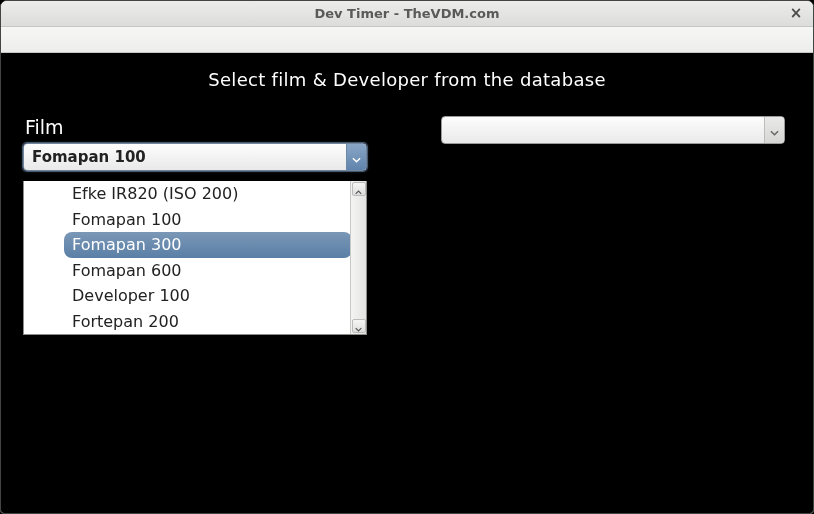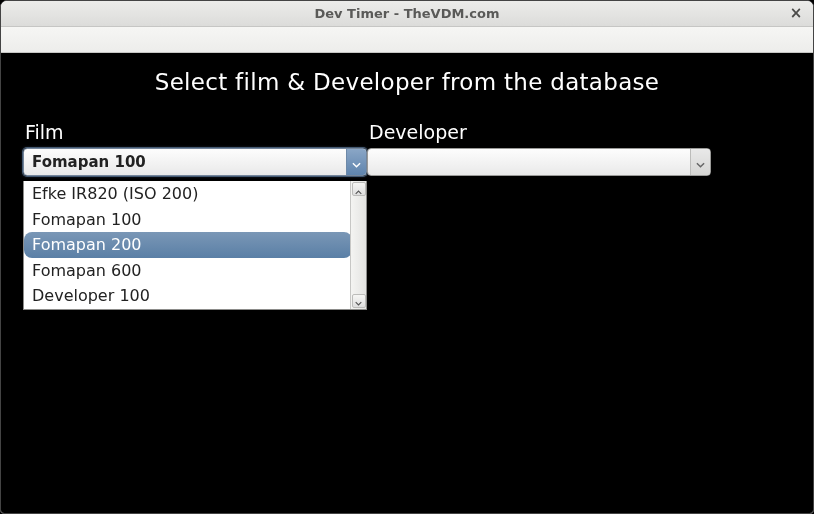--- a/index.html
+++ b/index.html
@@ -51,29 +51,30 @@
   .content {
     flex: 1;
     background: #000;
     color: #fff;
     padding: 14px 22px 20px 22px;
     position: relative;
   }
 
   .headline {
     text-align: center;
-    font-size: 23px;
+    font-size: 18px;
     font-weight: 400;
     letter-spacing: 0.3px;
     margin-top: 2px;
     margin-bottom: 26px;
   }
 
   .cols {
     display: flex;
+    gap: 74px;
     align-items: flex-start;
   }
   .col { display: flex; flex-direction: column; }
   .col-film { width: 344px; }
   .col-dev  { width: 344px; }
 
   .col-label {
     font-size: 19px;
     color: #fff;
     margin-bottom: 5px;
@@ -111,20 +112,21 @@
   .dropdown {
     position: absolute;
     left: 22px;
     top: 128px;
     width: 344px;
     background: #fff;
     border: 1px solid #8c8c8a;
     border-top: none;
     display: flex;
     box-shadow: 0 2px 3px rgba(0,0,0,0.25);
+    padding-left: 40px;
   }
   .dropdown .listwrap { flex: 1; }
   .dropdown .option {
     height: 25.5px;
     padding: 0 8px;
     display: flex; align-items: center;
     color: #222; font-size: 16px;
     cursor: pointer;
   }
   .dropdown .option.selected {
@@ -183,21 +185,20 @@
             <span>
               <svg viewBox="0 0 10 6">
                   <path d="M1 1 L5 5 L9 1" fill="none" stroke="#fff" stroke-width="1.6"></path>
                 </svg>
             </span>
           </div>
         </div>
       </div>
 
       <div class="col col-dev">
-        <div class="col-label">Developer</div>
         <div class="combo noglow">
           <div class="combo-text"></div>
           <div class="combo-btn">
             <span>
               <svg viewBox="0 0 10 6">
                   <path d="M1 1 L5 5 L9 1" fill="none" stroke="#666" stroke-width="1.6"></path>
                 </svg>
             </span>
           </div>
         </div>
@@ -207,27 +208,30 @@
 
     <div class="dropdown">
       <div class="listwrap">
         <div class="option">
             <span>Efke IR820 (ISO 200)</span>
           </div>
         <div class="option">
             <span>Fomapan 100</span>
           </div>
         <div class="option selected">
-            <span>Fomapan 200</span>
+            <span>Fomapan 300</span>
           </div>
         <div class="option">
             <span>Fomapan 600</span>
           </div>
         <div class="option">
             <span>Developer 100</span>
+          </div>
+        <div class="option">
+            <span>Fortepan 200</span>
           </div>
       </div>
       <div class="scrollbar">
         <div class="sb-btn">
           <span><svg viewBox="0 0 10 6">
                 <path d="M1 5 L5 1 L9 5" fill="none" stroke="#555" stroke-width="1.6"></path>
               </svg></span>
         </div>
         <div class="sb-track"></div>
         <div class="sb-btn">

